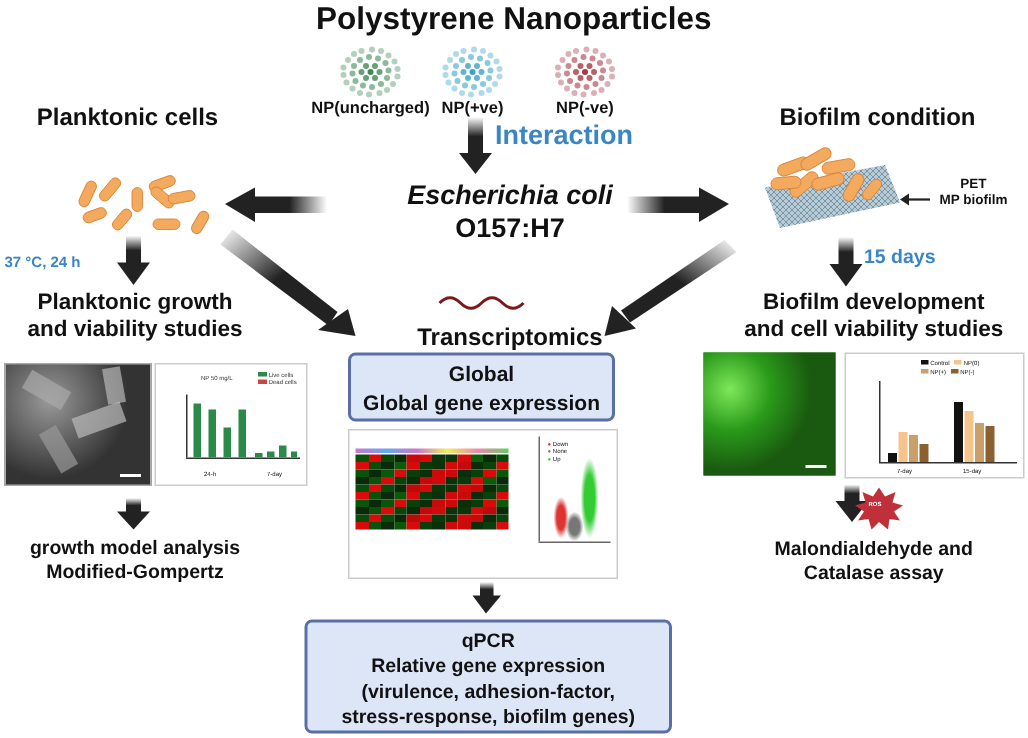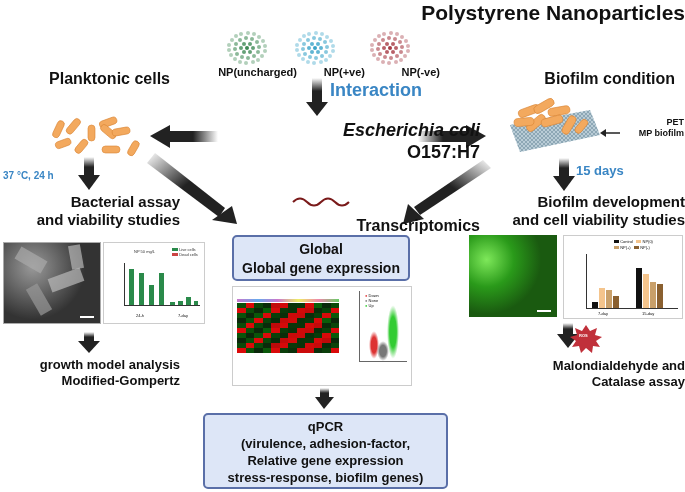--- a/index.html
+++ b/index.html
@@ -1,18 +1,18 @@
 <!DOCTYPE html>
 <html><head>
 <meta charset="utf-8">
 <style>
   html,body{margin:0;padding:0;background:#fff;}
   body{width:685px;height:492px;position:relative;overflow:hidden;font-family:"Liberation Sans",sans-serif;color:#111;}
   .abs{position:absolute;}
-  .t{font-weight:bold;text-align:right;white-space:nowrap;}
+  .t{font-weight:bold;text-align:center;white-space:nowrap;}
   .blue{color:#3a86c4;font-weight:bold;}
   .box{position:absolute;background:#dde6f7;border:2px solid #5a6fa8;border-radius:5px;text-align:center;font-weight:bold;}
   svg{position:absolute;left:0;top:0;}
 </style>
 </head>
 <body>
 
 <svg width="685" height="492">
   <defs>
     <linearGradient id="gv" x1="0" y1="0" x2="0" y2="1">
@@ -239,21 +239,21 @@
     <rect x="105" y="123" width="7" height="18" rx="3.5" transform="rotate(-50 108 132)"></rect>
     <rect x="118" y="122" width="7" height="18" rx="3.5" transform="rotate(80 121 131)"></rect>
     <rect x="78" y="138" width="7" height="16" rx="3.5" transform="rotate(40 81 146)"></rect>
     <rect x="108" y="140" width="7" height="18" rx="3.5" transform="rotate(90 111 149)"></rect>
     <rect x="130" y="140" width="7" height="16" rx="3.5" transform="rotate(30 133 148)"></rect>
     <rect x="60" y="135" width="7" height="16" rx="3.5" transform="rotate(70 63 143)"></rect>
   </g>
 </svg>
 <div class="abs blue" style="left:3px;top:170px;font-size:10px;">37 °C, 24 h</div>
 <div class="abs t" style="left:0;width:180px;top:193px;font-size:15px;line-height:18px;">
-  <div>Bacterial assay</div>
+  <div>Planktonic growth</div>
   <div>and viability studies</div>
 </div>
 
 <div class="abs" style="left:3px;top:242px;width:96px;height:80px;background:radial-gradient(circle at 30% 30%,#999,#333 60%),#444;border:1px solid #aaa;">
   <div style="position:absolute;left:12px;top:10px;width:30px;height:14px;background:#aaa;transform:rotate(30deg);opacity:.7"></div>
   <div style="position:absolute;left:45px;top:30px;width:34px;height:14px;background:#bbb;transform:rotate(-20deg);opacity:.7"></div>
   <div style="position:absolute;left:20px;top:50px;width:30px;height:13px;background:#999;transform:rotate(60deg);opacity:.7"></div>
   <div style="position:absolute;left:60px;top:8px;width:24px;height:12px;background:#ccc;transform:rotate(80deg);opacity:.6"></div>
   <div style="position:absolute;right:6px;bottom:5px;width:14px;height:2px;background:#fff"></div>
 </div>
@@ -481,16 +481,16 @@
     <div style="position:absolute;left:36px;top:14px;width:12px;height:54px;background:radial-gradient(#3c3 40%,transparent 70%)"></div>
     <div style="position:absolute;left:14px;top:2px;font-size:4px;line-height:5px">
       <div><span style="color:#d33">●</span> <span>Down</span></div>
       <div><span style="color:#777">●</span> <span>None</span></div>
       <div><span style="color:#3c3">●</span> <span>Up</span></div>
     </div>
   </div>
 </div>
 <div class="box" style="left:203px;top:413px;width:245px;height:76px;font-size:13px;line-height:17px;padding-top:3px;box-sizing:border-box;">
   <div>qPCR</div>
+  <div>Relative gene expression</div>
   <div>(virulence, adhesion-factor,</div>
-  <div>Relative gene expression</div>
   <div>stress-response, biofilm genes)</div>
 </div>
 
 </body></html>

